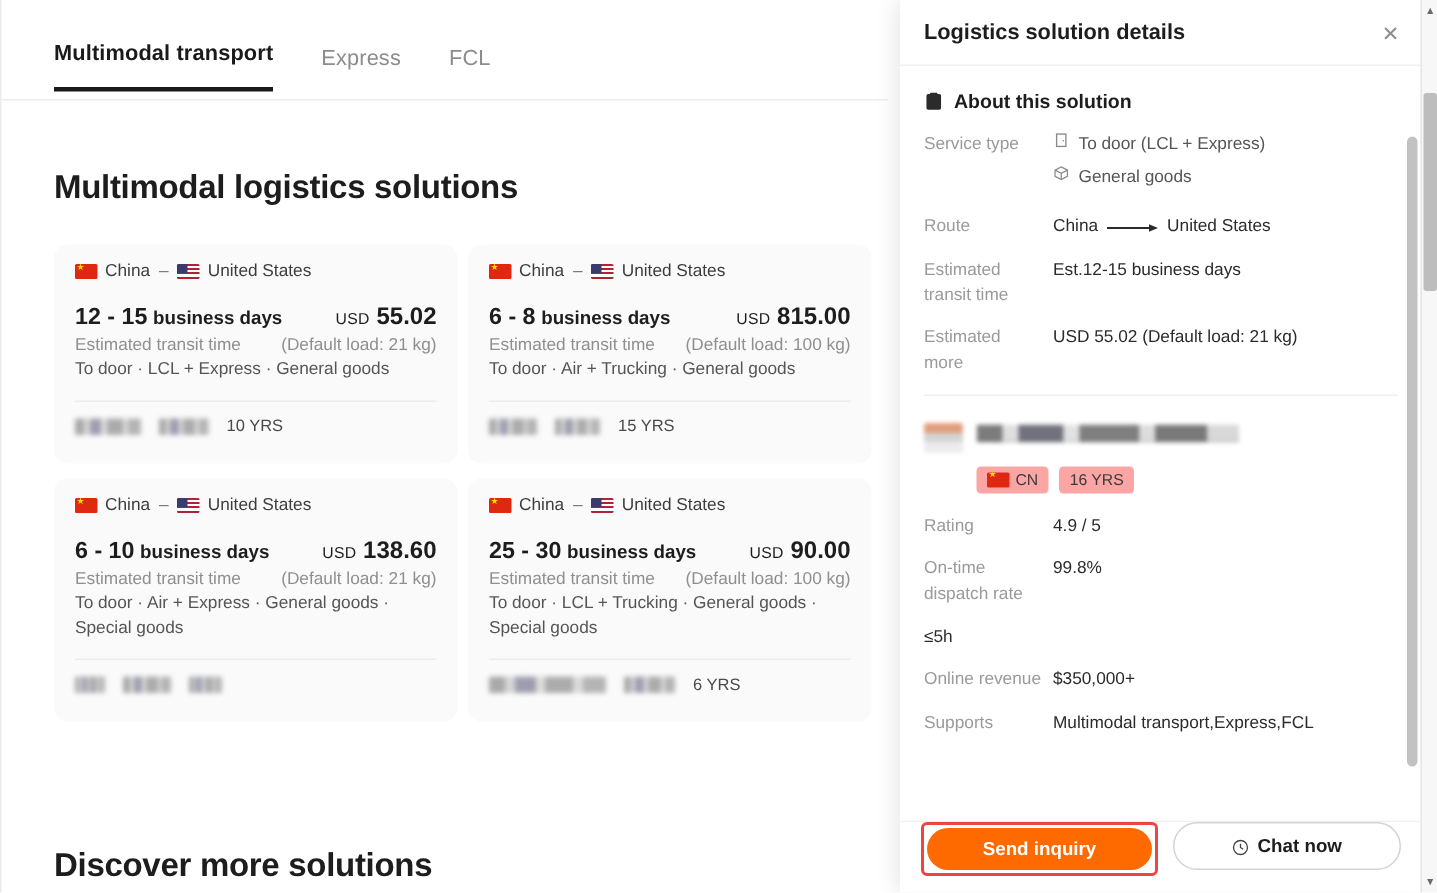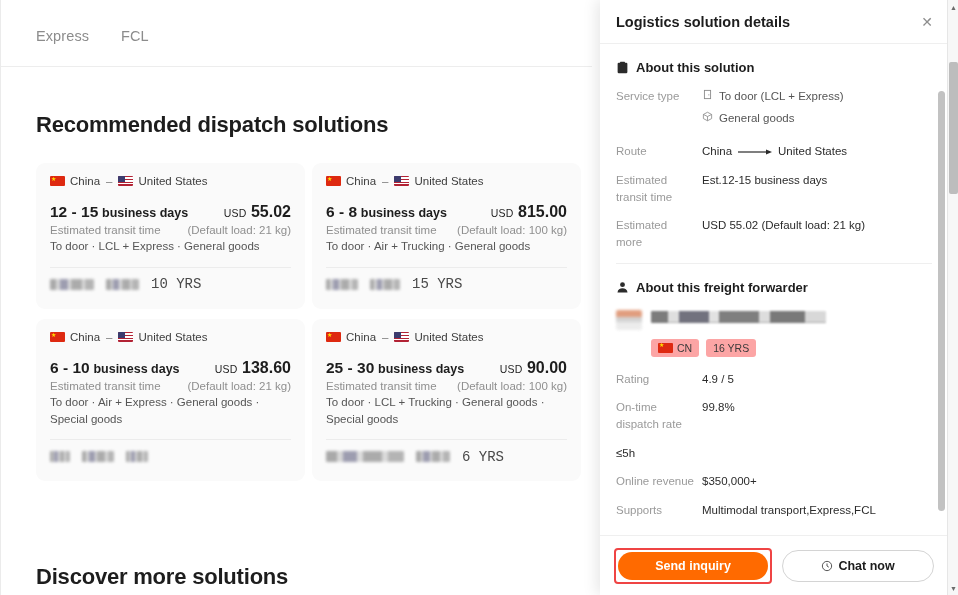--- a/index.html
+++ b/index.html
@@ -87,21 +87,21 @@
   .feature { margin-top: 2px; font-size: 11.5px; color: #555; line-height: 1.45; }
 
   .card-divider { margin-top: 12px; border-top: 1px solid #ececec; }
 
   .forwarder-row { margin-top: 9px; display: flex; align-items: center; gap: 12px; height: 15px; }
   .blurred {
     display: inline-block; height: 11px;
     background: linear-gradient(90deg,#8a8a8a 0 14%, #c9c9c9 14% 22%, #7a7a94 22% 40%, #d2d2d2 40% 48%, #8e8e8e 48% 72%, #cfcfcf 72% 80%, #9a9a9a 80% 100%);
     filter: blur(1.6px); opacity: .72; border-radius: 1px;
   }
-  .yrs { font-size: 14px; color: #4a4a4a; white-space: nowrap; font-family: Liberation Mono, monospace; }
+  .yrs { font-size: 11px; color: #4a4a4a; white-space: nowrap; }
 
   
   .panel {
     position: absolute; right: 10px; top: 0;
     width: 348px; height: 595px;
     background: #fff;
     box-shadow: -3px 0 14px rgba(0,0,0,.10);
     display: flex; flex-direction: column;
   }
   .panel-header {
@@ -151,22 +151,22 @@
     filter: blur(1.3px); opacity: .8; border-radius: 1px;
     border-bottom: 1px solid rgba(90,90,90,.5);
   }
   .fw-badges { display: flex; gap: 7px; margin: 0 0 14px 35px; }
   .badge {
     background: #fca5a5; border-radius: 3px; padding: 3px 7px;
     font-size: 10.5px; color: #3a3a3a; display: flex; align-items: center; gap: 4px;
   }
 
   .panel-footer {
-    flex: none; height: 60px; border-top: 1px solid #efefef;
-    display: flex; align-items: center; gap: 10px; padding: 0 14px;
+    flex: none; height: 48px; border-top: 1px solid #efefef;
+    display: flex; align-items: flex-start; gap: 10px; padding: 0 14px;
     background: #fff;
   }
   .btn-wrap-hl {
     border: 2px solid #ef4444; border-radius: 4px; padding: 2px;
     display: flex; flex: 1;
   }
   .btn-primary {
     flex: 1; height: 28px; border: none; border-radius: 14px;
     background: #ff6a00; color: #fff; font-size: 12.5px; font-weight: bold;
     font-family: "Liberation Sans", sans-serif; cursor: pointer;
@@ -205,26 +205,27 @@
   }
 </style>
 </head>
 <body>
 
 <div id="root">
 
   <div class="left-pane">
 
     <div class="tabs">
+      <div class="tab active">Multimodal transport</div>
       <div class="tab">Express</div>
       <div class="tab">FCL</div>
     </div>
     <div class="tabs-rule"></div>
 
-    <div class="section-title" id="rec-title">Recommended dispatch solutions</div>
+    <div class="section-title" id="rec-title">Multimodal logistics solutions</div>
 
     <div class="cards">
 
       <div class="card short">
         <div class="route-line">
           <span class="flag cn"></span>
           <span>China</span>
           <span class="dash">–</span>
           <span class="flag us"></span>
           <span>United States</span>
@@ -390,29 +391,20 @@
 
         <div class="kv">
           <div class="k">Estimated more</div>
           <div class="v">USD  55.02 (Default load: 21 kg)</div>
         </div>
       </div>
 
       <div class="sep"></div>
 
       <div class="blk">
-        <div class="blk-head">
-          <span class="blk-icon">
-            <svg viewBox="0 0 16 16" width="13" height="13" fill="currentColor">
-                <circle cx="8" cy="4.5" r="3"></circle>
-                <path d="M1.8 14c.4-3.3 3-5 6.2-5s5.8 1.7 6.2 5z"></path>
-              </svg>
-          </span>
-          <span>About this freight forwarder</span>
-        </div>
 
         <div class="fw-id">
           <span class="fw-logo"></span>
           <span class="fw-name-blur"></span>
         </div>
         <div class="fw-badges">
           <span class="badge">
             <span class="flag cn"></span>
             <span>CN</span>
           </span>

